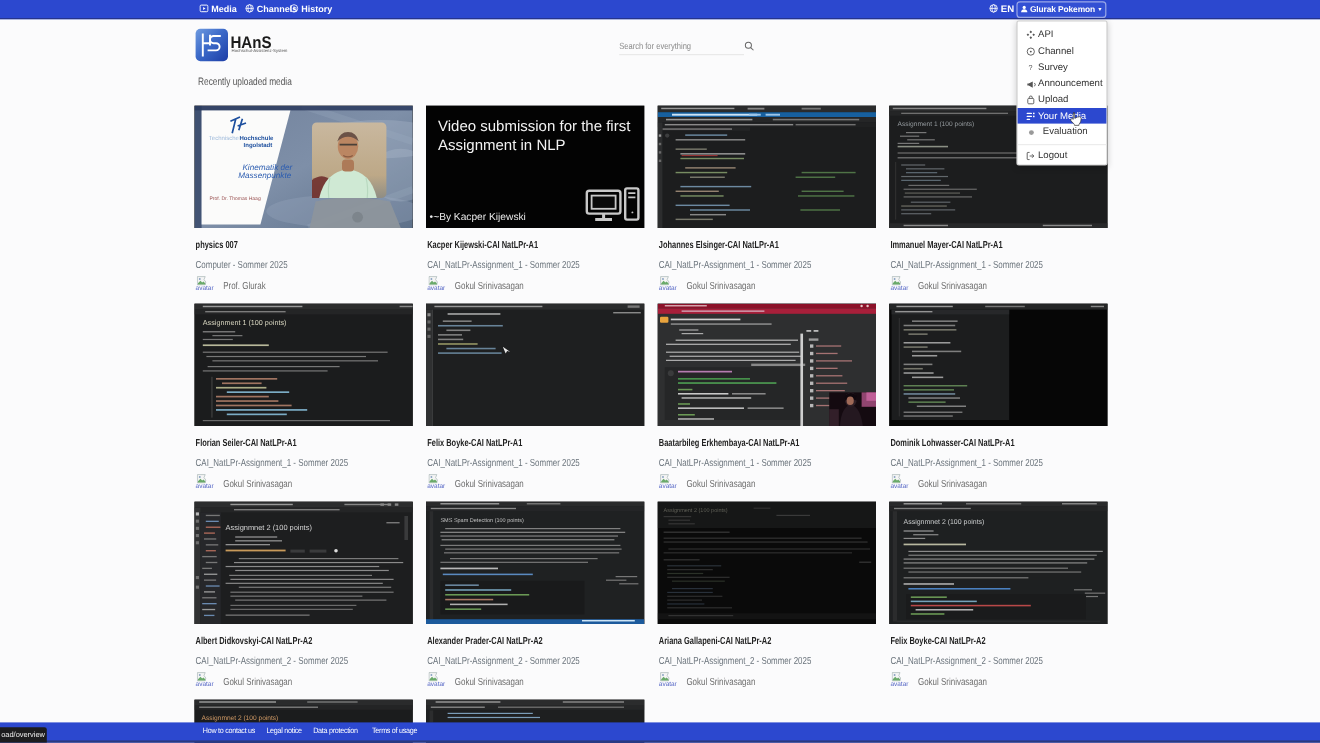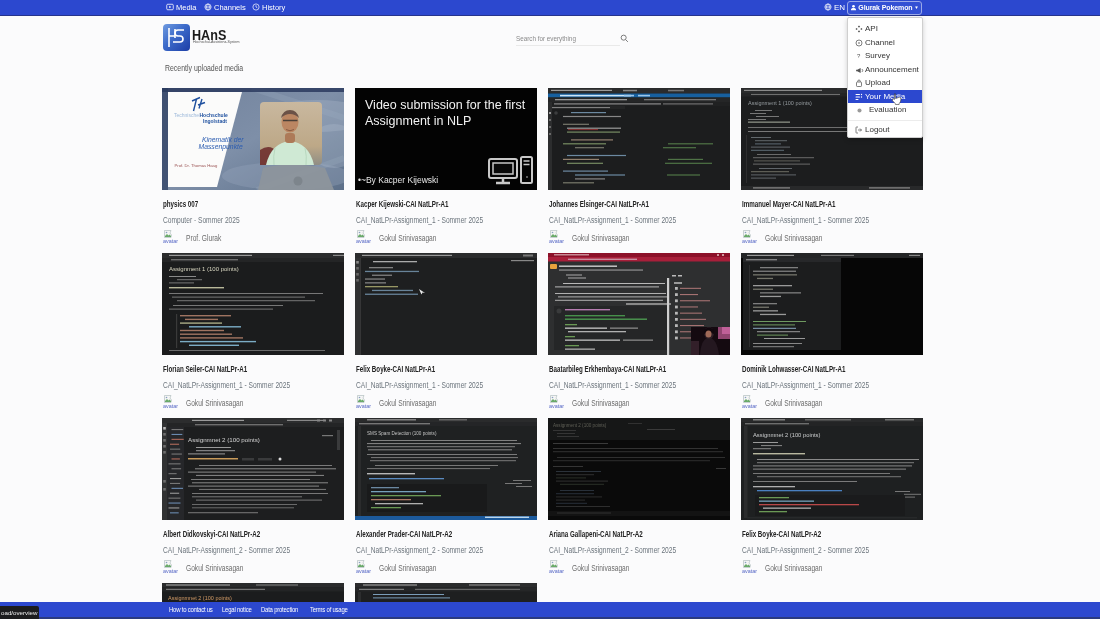--- a/index.html
+++ b/index.html
@@ -1,21 +1,21 @@
 <!DOCTYPE html>
 <html><head>
 <meta charset="utf-8">
 <style>
 * { margin:0; padding:0; box-sizing:border-box; }
 html,body { width:1100px; height:619px; overflow:hidden; background:#fbfbfc; font-family:"Liberation Sans",sans-serif; position:relative; }
 .abs { position:absolute; }
 
 
 #nav { position:absolute; left:0; top:0; width:1100px; height:16px; background:#2c48cf; border-bottom:1px solid #26348c; }
-.navitem { position:absolute; top:0; height:16px; line-height:16px; color:#fff; font-size:7.5px; font-weight:normal; white-space:nowrap; }
+.navitem { position:absolute; top:0; height:16px; line-height:16px; color:#fff; font-size:7.5px; font-weight:bold; white-space:nowrap; }
 .navitem svg { vertical-align:-1px; margin-right:2px; }
 
 #userbtn { position:absolute; left:847px; top:1px; width:75px; height:14px; border:1px solid #9aa8e8; border-radius:3px; background:#3350d4; color:#fff; font-size:7px; font-weight:bold; line-height:12.5px; text-align:center; white-space:nowrap; overflow:hidden; letter-spacing:-0.1px; }
 
 
 #logoBox { position:absolute; left:163px; top:24px; width:27px; height:27px; border-radius:4px; background:linear-gradient(135deg,#6f9be0 0%,#3c6ac9 45%,#1c3da6 100%); }
 #hansTxt { position:absolute; left:192px; top:27px; font-size:14px; font-weight:bold; color:#1a1a1a; transform:scaleX(0.9); transform-origin:0 50%; }
 #hansSub { position:absolute; left:193px; top:40px; font-size:3.6px; color:#555; }
 #searchPh { position:absolute; left:516px; top:34px; font-size:7.5px; color:#8a8a8a; transform:scaleX(0.84); transform-origin:0 50%; white-space:nowrap; }
 #searchLine { position:absolute; left:516px; top:45px; width:104px; height:1px; background:#e9e9e9; }
@@ -49,21 +49,21 @@
   <svg width="8" height="8" viewBox="0 0 16 16" fill="none" stroke="#fff" stroke-width="1.6">
       <rect x="1.5" y="2.5" width="13" height="11" rx="2"></rect>
       <path d="M6.5 5.5l4 2.5-4 2.5z" fill="#fff" stroke="none"></path>
     </svg>Media</div>
 <div class="navitem" style="left:204px;">
   <svg width="8" height="8" viewBox="0 0 16 16" fill="none" stroke="#fff" stroke-width="1.4">
       <circle cx="8" cy="8" r="6.2"></circle>
       <ellipse cx="8" cy="8" rx="2.8" ry="6.2"></ellipse>
       <path d="M1.8 8h12.4"></path>
     </svg>Channels</div>
-<div class="navitem" style="left:252px;">
+<div class="navitem" style="left:241px;">
   <svg width="8" height="8" viewBox="0 0 16 16" fill="none" stroke="#fff" stroke-width="1.4">
       <circle cx="8" cy="8" r="6.2"></circle>
       <path d="M8 4.5V8l2.5 1.5"></path>
     </svg>History</div>
 <div class="navitem" style="left:824px;font-size:8px;">
   <svg width="8" height="8" viewBox="0 0 16 16" fill="none" stroke="#fff" stroke-width="1.4">
       <circle cx="8" cy="8" r="6.2"></circle>
       <ellipse cx="8" cy="8" rx="2.8" ry="6.2"></ellipse>
       <path d="M1.8 8h12.4"></path>
     </svg>EN</div>

